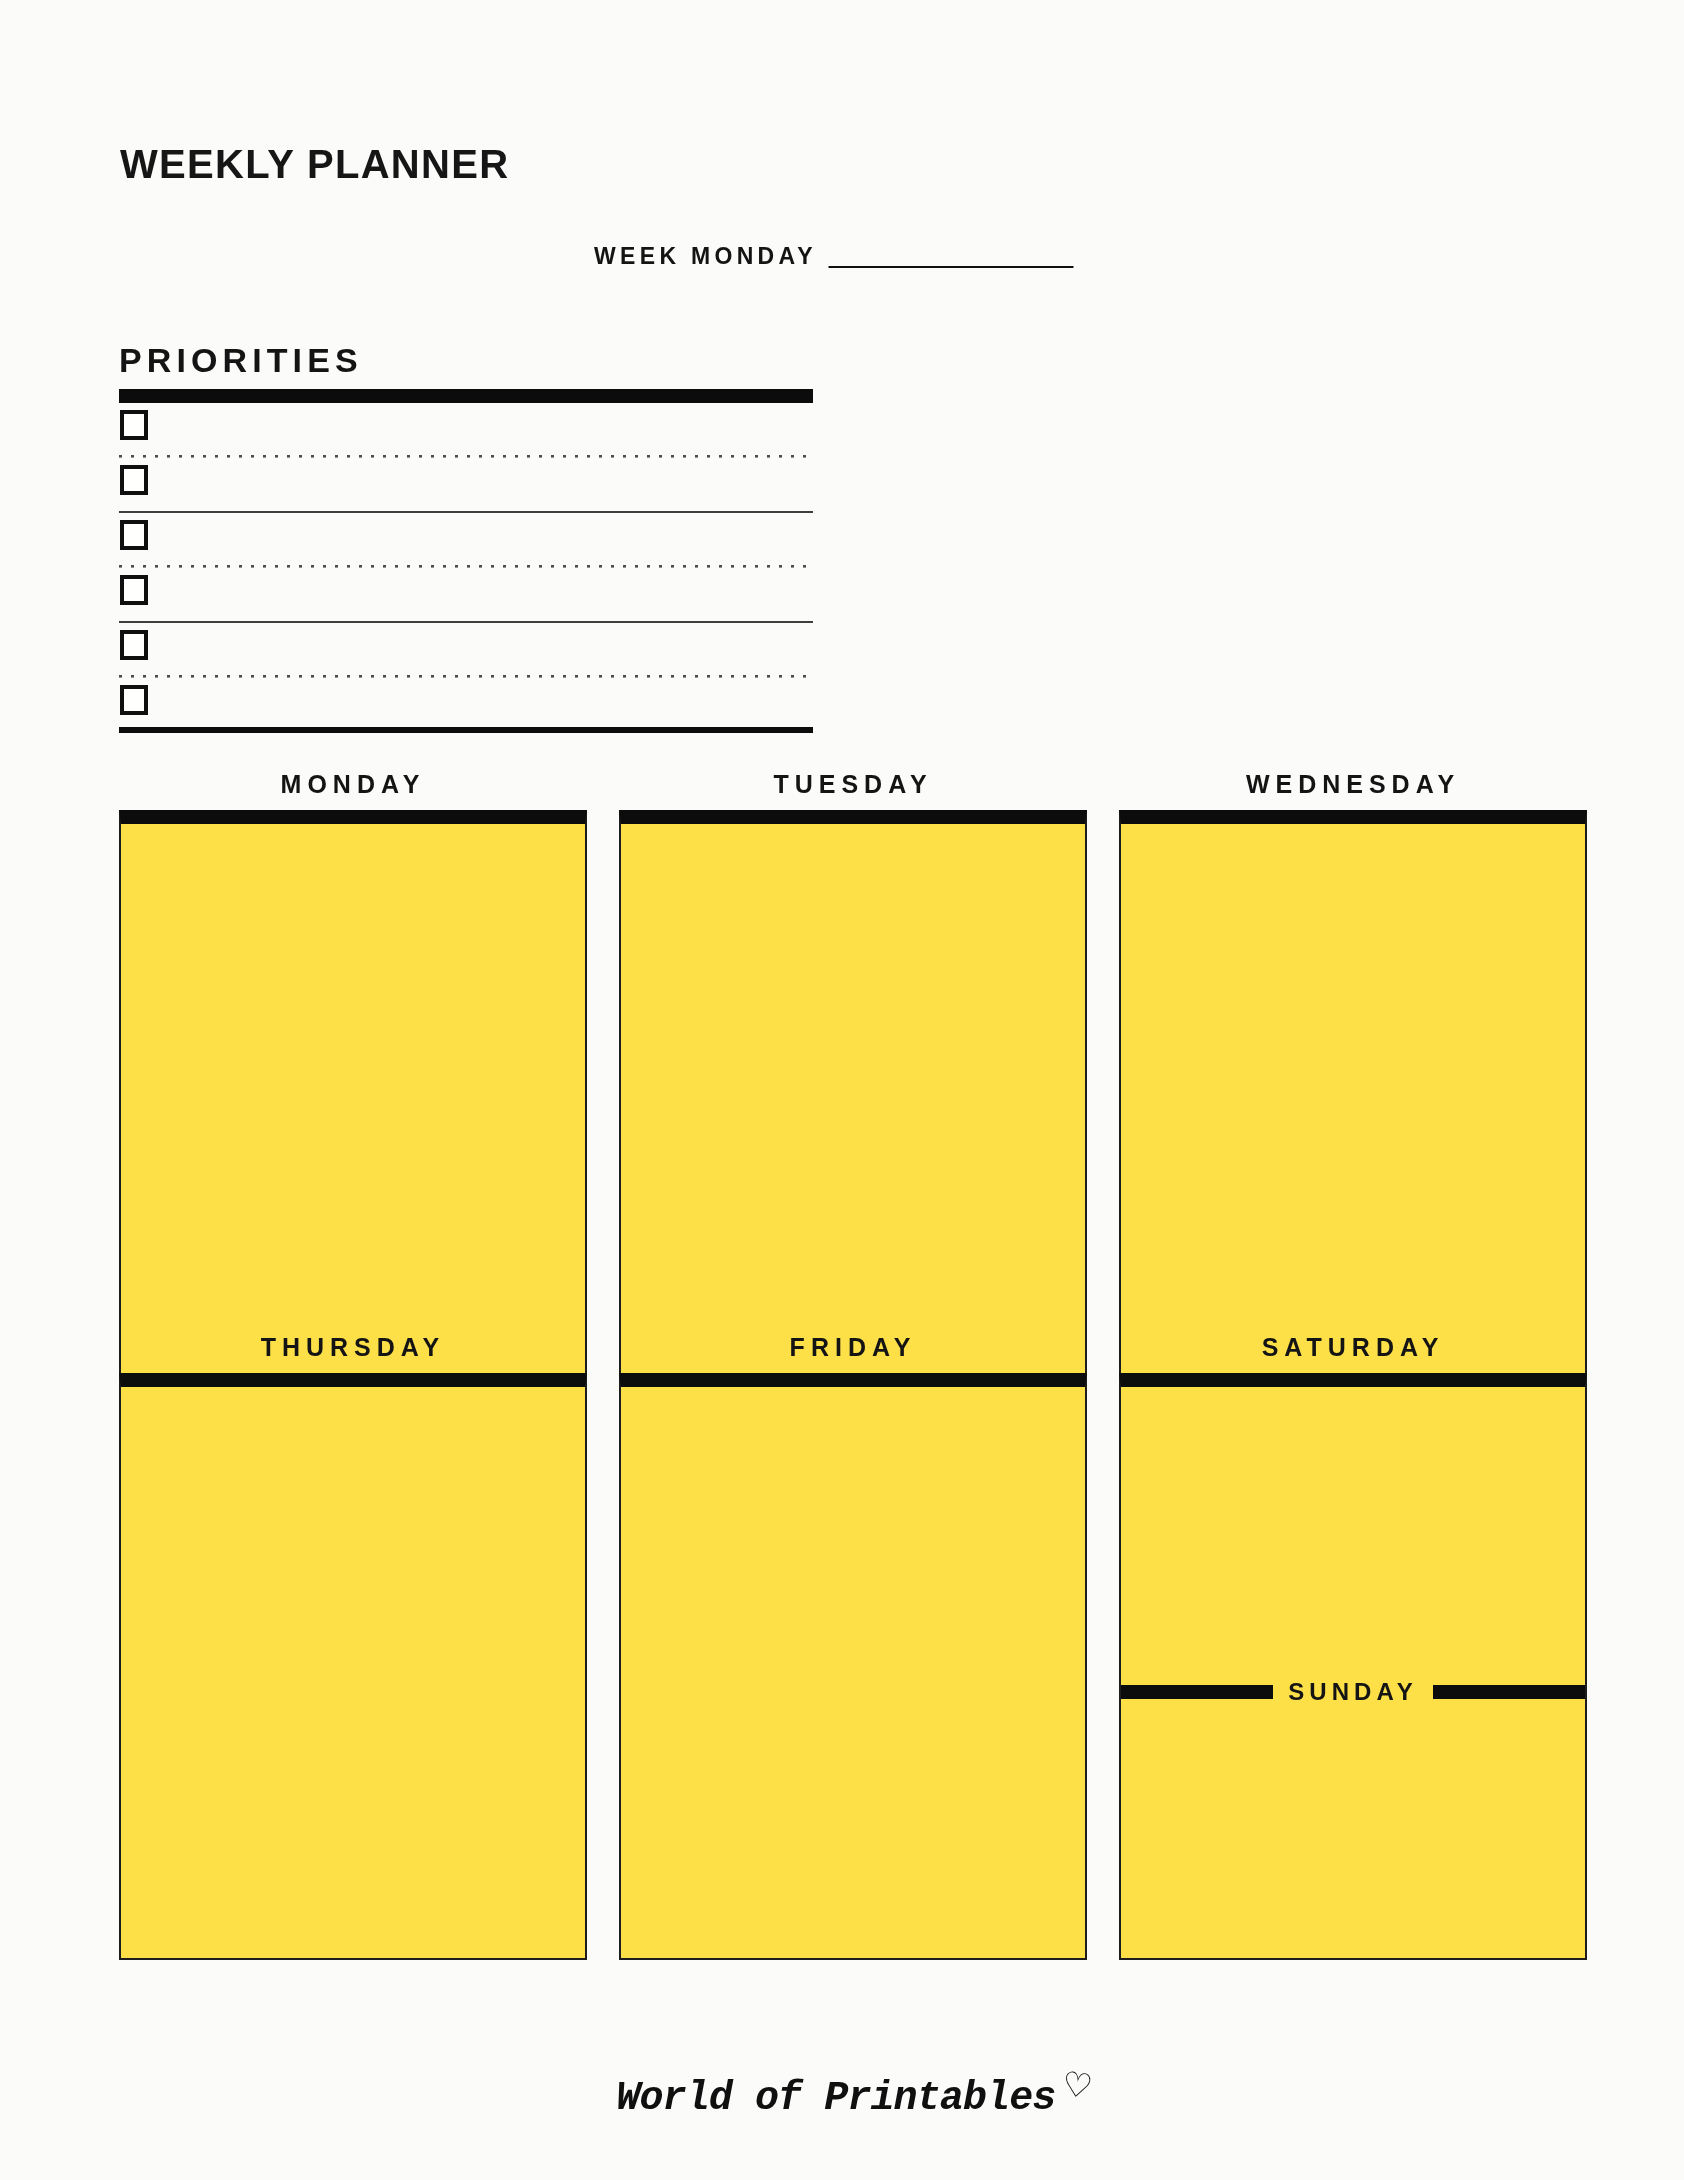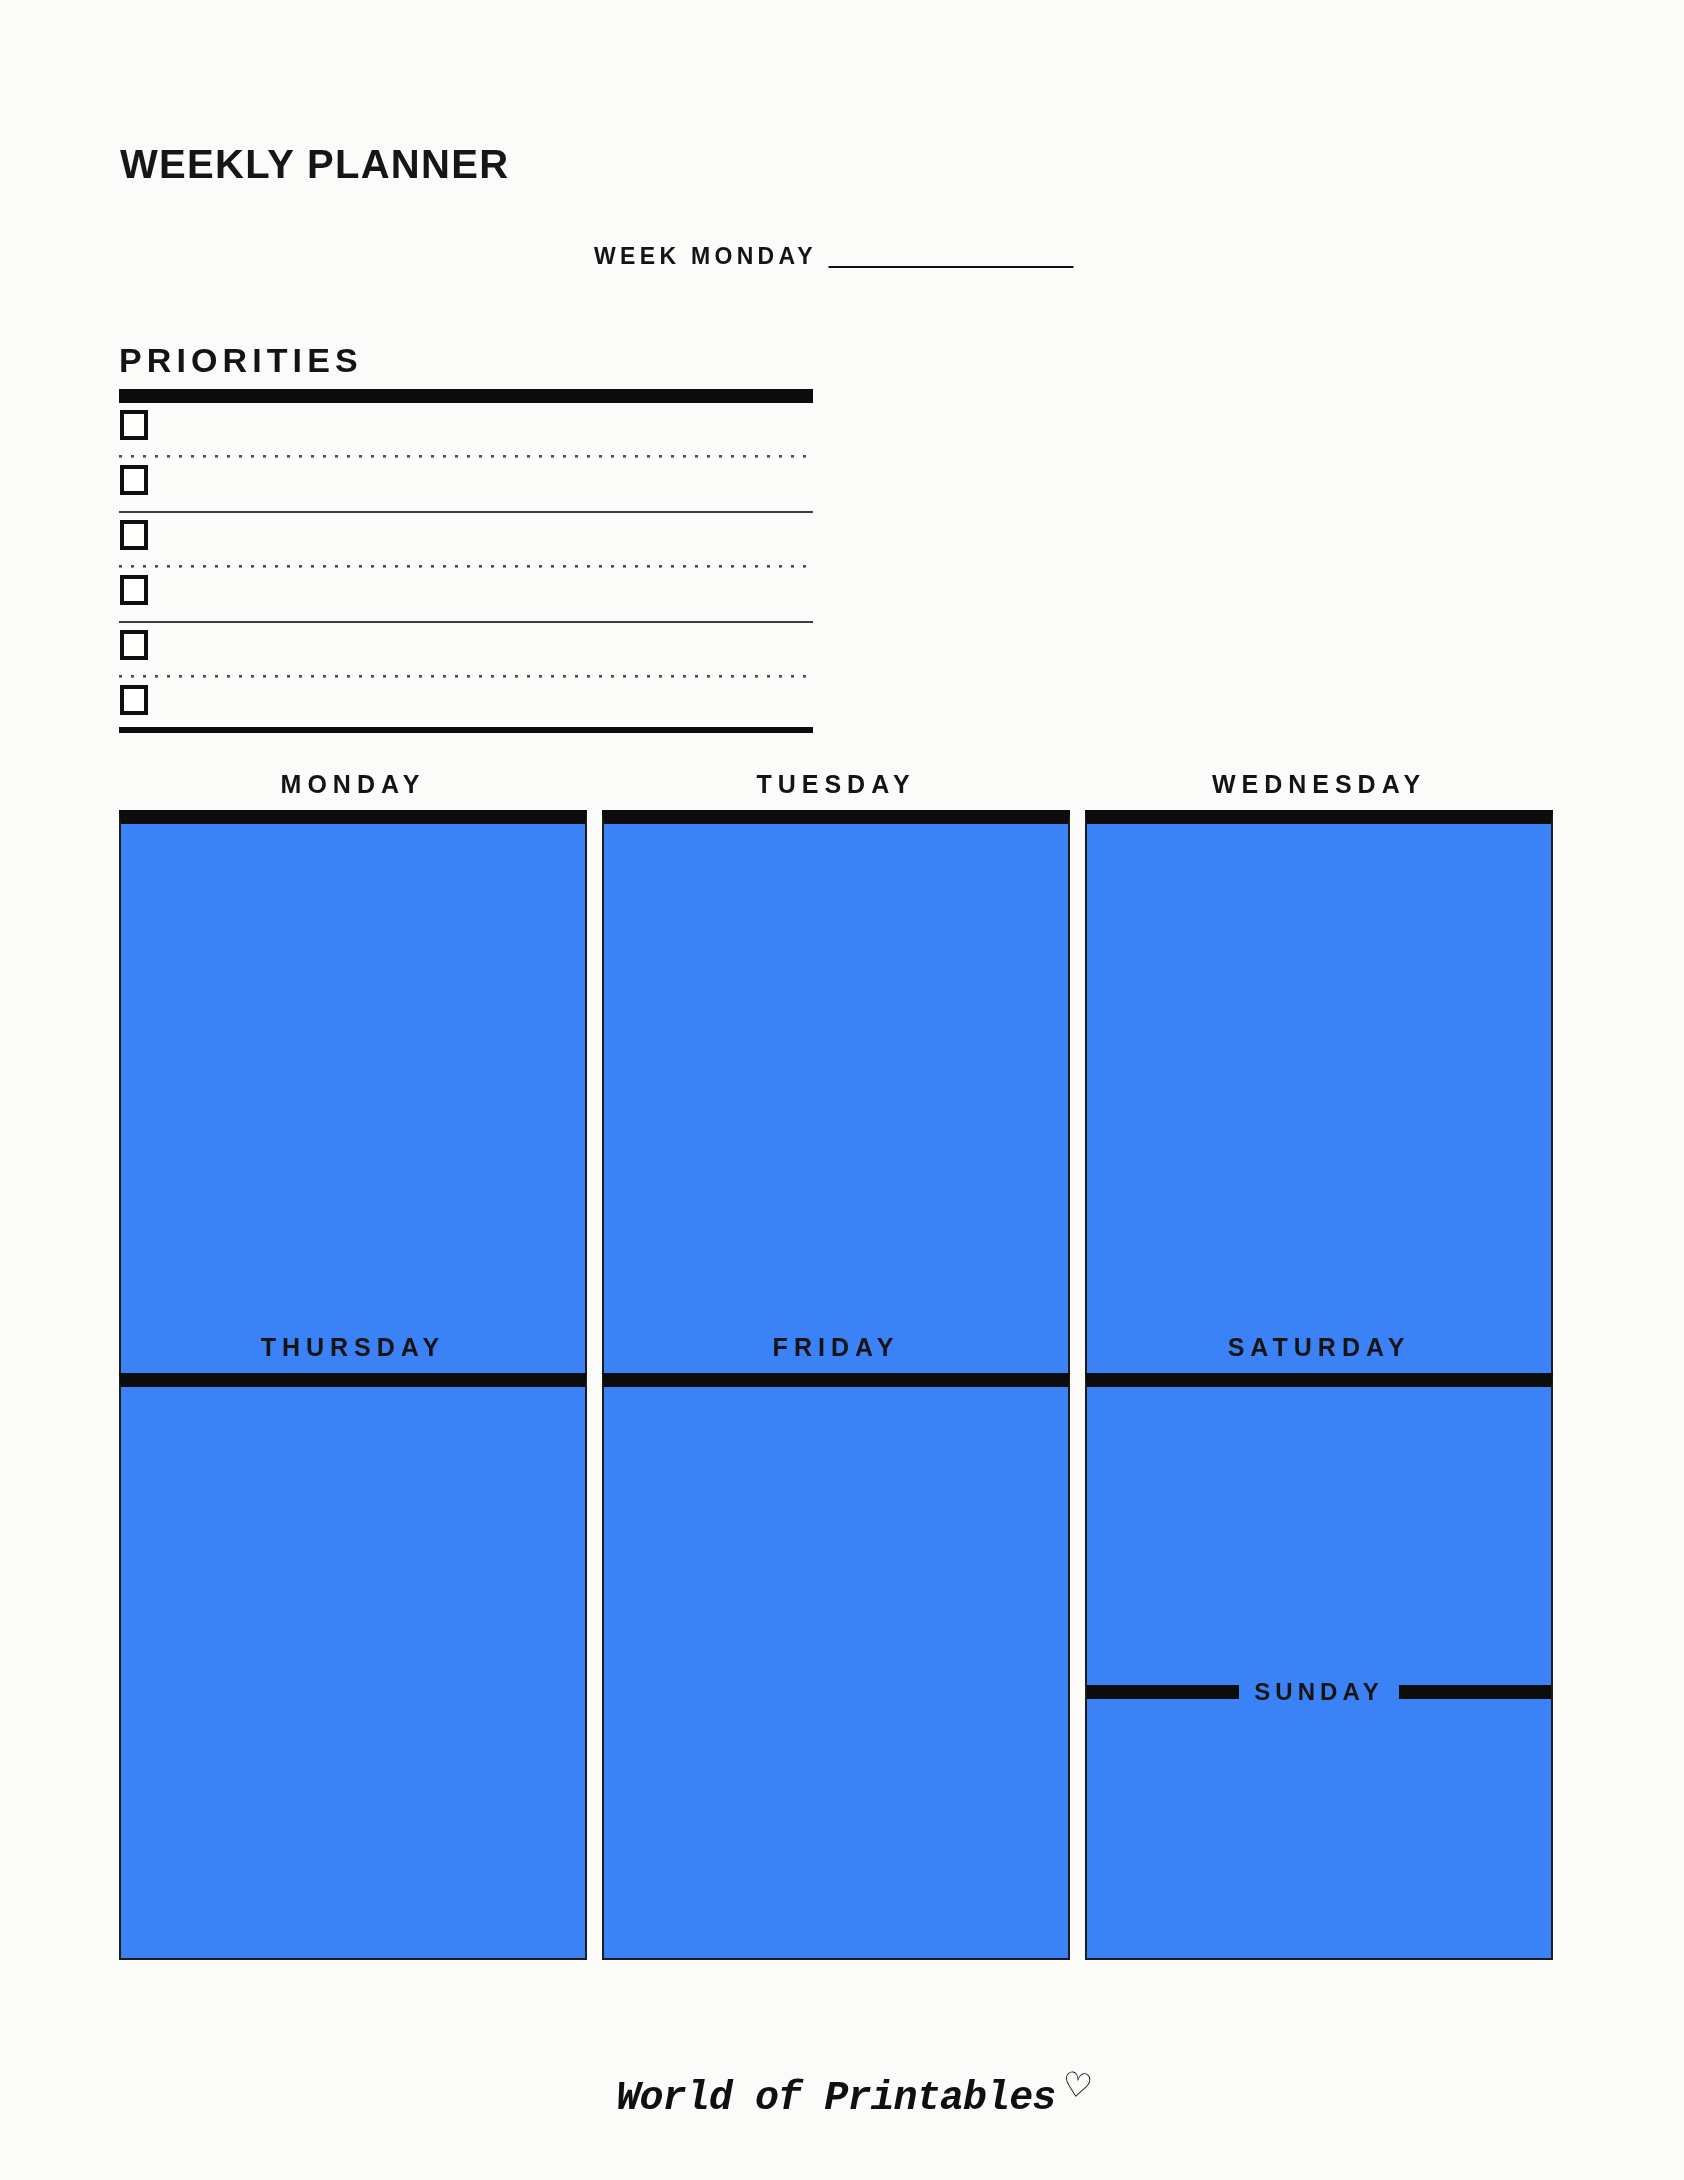--- a/index.html
+++ b/index.html
@@ -96,39 +96,39 @@
     background-position: left bottom;
   }
   .sep-solid { border-bottom: 2.6px solid #3e3e3e; }
   .sep-thick { border-bottom: 6px solid #0c0c0c; }
 
   
   .days-row {
     position: absolute;
     left: 119px;
     display: flex;
-    gap: 15px;
+    gap: 32px;
   }
   .days-row.row-1 { top: 769px; }
   .days-row.row-2 { top: 1332px; }
   .day { width: 468px; }
   .day-label {
     text-align: center;
     font-size: 25px;
     font-weight: 600;
     letter-spacing: 6px;
     line-height: 31px;
     margin-bottom: 10.2px;
     color: #141414;
     white-space: nowrap;
   }
   .day-box {
     position: relative;
     height: 585px;
-    background: #3b82f6;
+    background: #fde047;
     border: 2.6px solid #1d1d1d;
     border-top: 14.5px solid #0c0c0c;
   }
   .row-2 .day-box { height: 587px; }
 
   
   .sunday-divider {
     position: absolute;
     left: 0; right: 0;
     top: 293px;

